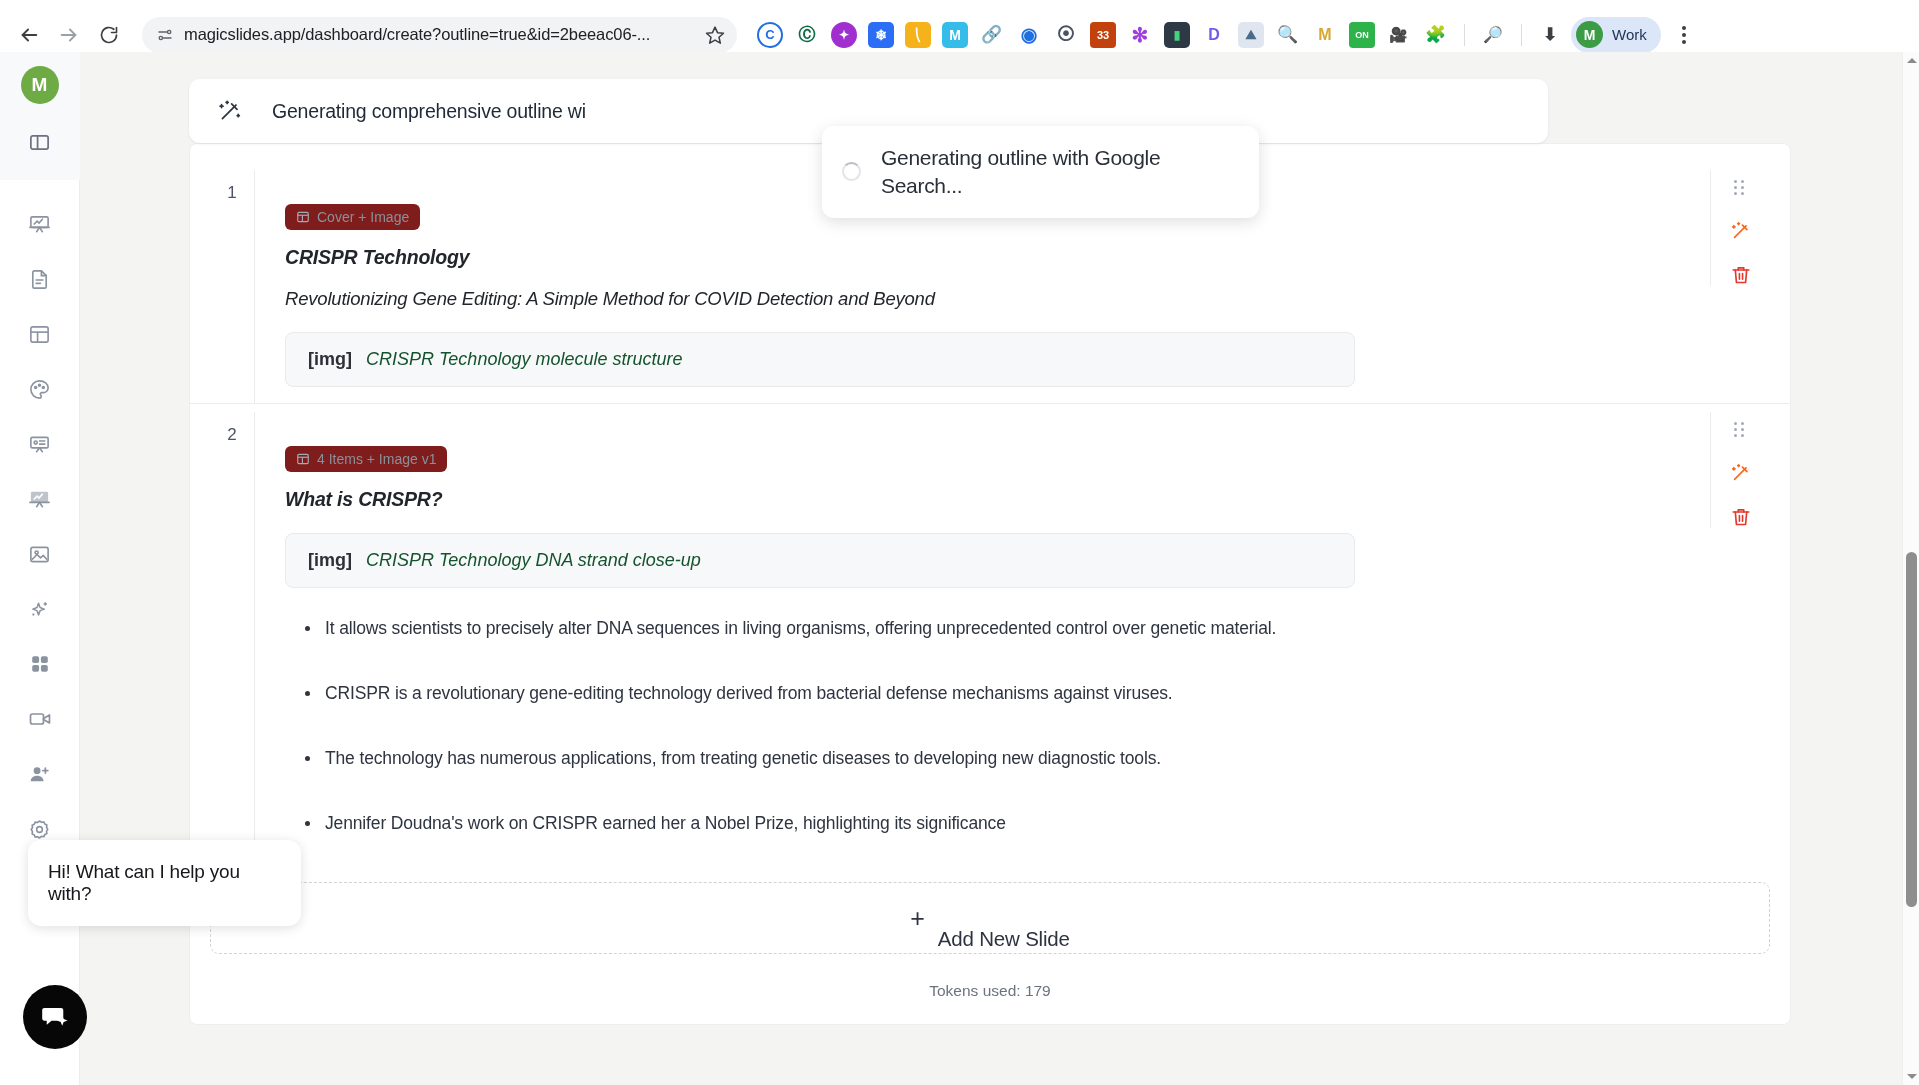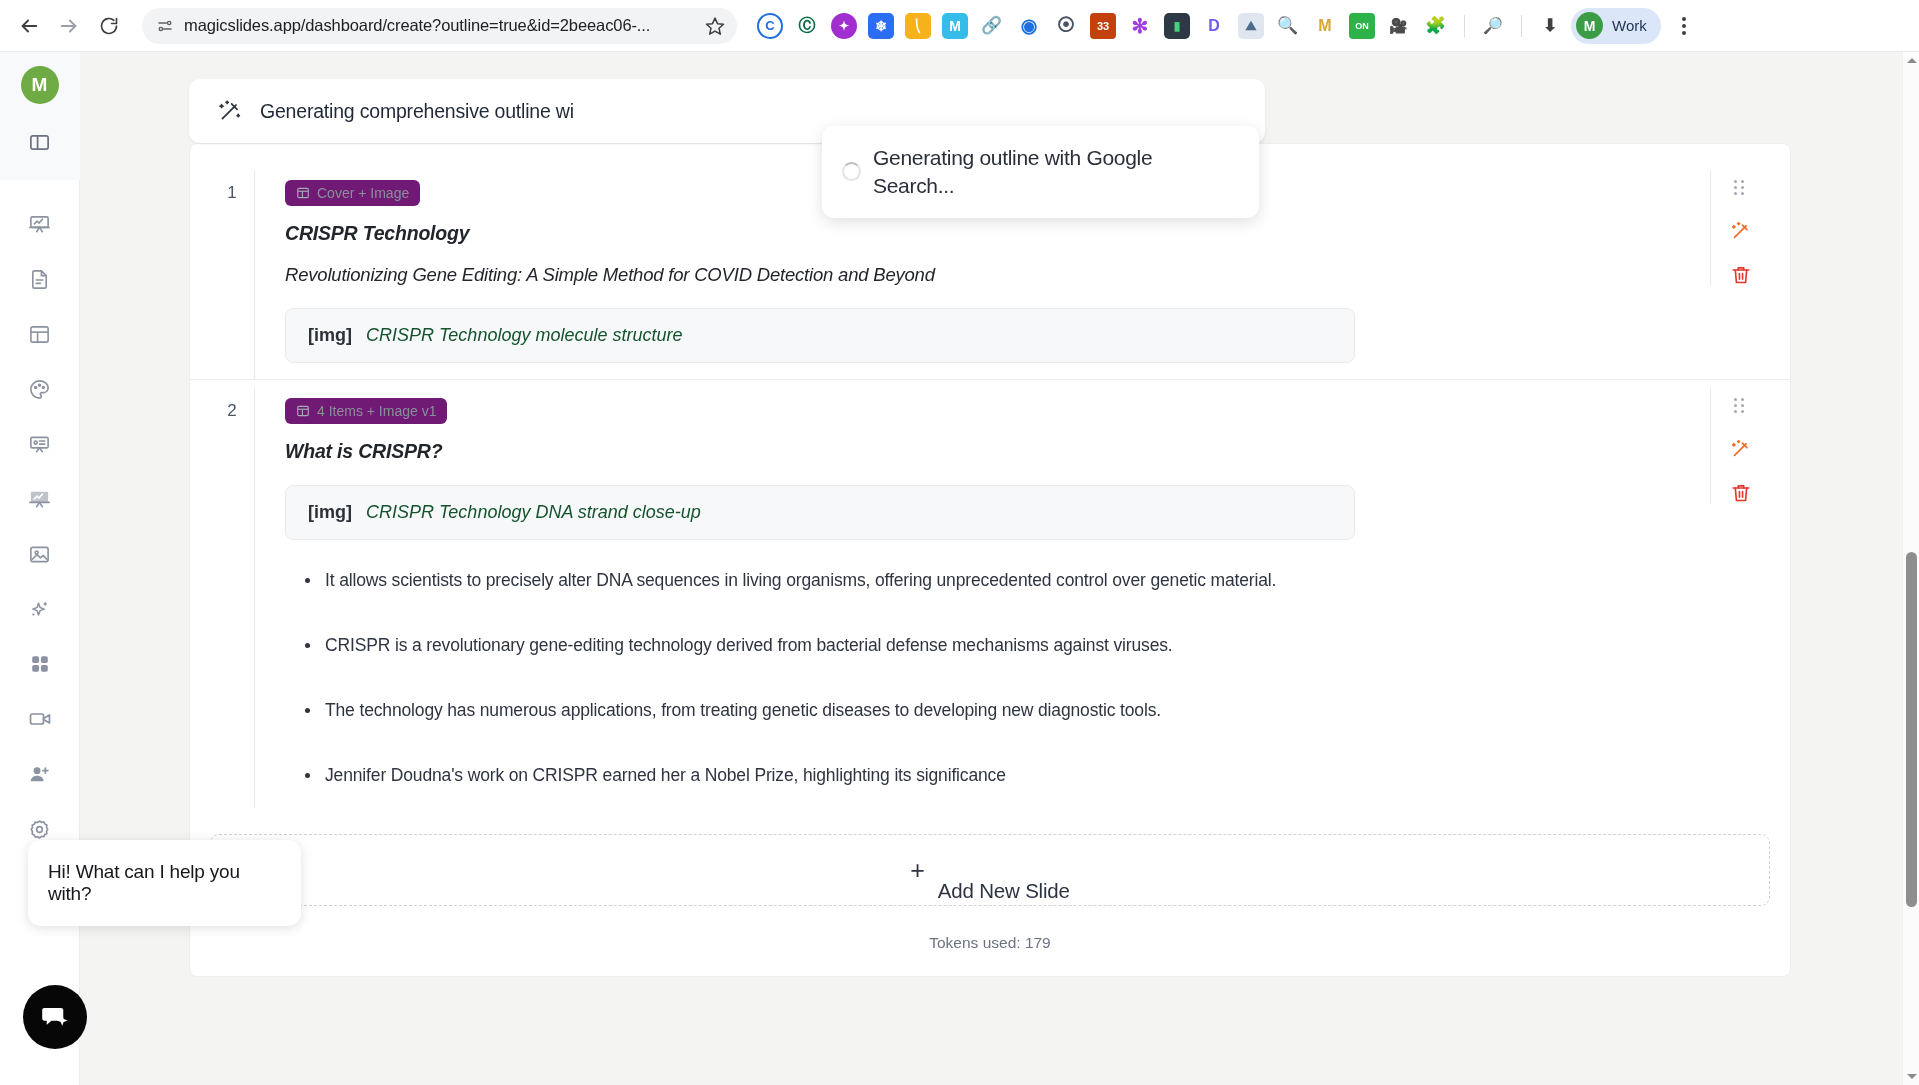--- a/index.html
+++ b/index.html
@@ -5,21 +5,21 @@
   * { box-sizing: border-box; margin: 0; padding: 0; }
   html, body {
     width: 1919px; height: 1085px;
     font-family: "Liberation Sans", sans-serif;
     background: #ffffff;
     overflow: hidden;
   }
 
   
   .browser-bar {
-    position: absolute; top: 0; left: 0; width: 1919px; height: 52px;
+    position: absolute; top: 9px; left: 0; width: 1919px; height: 52px;
     background: #ffffff;
     display: flex; align-items: center; gap: 0;
     border-bottom: 1px solid #e8eaed;
   }
   .nav-btns { display: flex; align-items: center; padding-left: 10px; gap: 2px; }
   .nav-btn {
     width: 38px; height: 38px; border-radius: 50%;
     display: flex; align-items: center; justify-content: center;
     color: #3c4043;
   }
@@ -75,33 +75,33 @@
   }
   .rail-list { display: flex; flex-direction: column; align-items: center;
                gap: 11px; padding-top: 22px; }
 
   
   .content { position: absolute; top: 0; left: 80px; width: 1820px; height: 1033px;
              overflow: hidden; }
   .page { width: 1602px; margin: 0 auto; padding-top: 27px; }
 
   .gen-banner {
-    width: 1076px; margin-left: 0; height: 64px; background: #fff;
+    width: 1359px; margin-left: 0; height: 64px; background: #fff;
     border-radius: 11px; box-shadow: 0 1px 3px rgba(0,0,0,.07);
-    display: flex; align-items: center; gap: 17px; padding: 0 28px;
+    display: flex; align-items: center; gap: 29px; padding: 0 28px;
     position: relative;
   }
   .gen-banner .txt { font-size: 19.5px; color: #1f2937; letter-spacing: -.2px;
                      white-space: nowrap; overflow: hidden; }
 
   .toast {
     position: absolute; left: 742px; top: 74px; width: 437px; min-height: 76px;
     background: #fff; border-radius: 12px;
     box-shadow: 0 4px 16px rgba(0,0,0,.13); z-index: 40;
-    display: flex; align-items: center; gap: 12px; padding: 18px 24px 18px 20px;
+    display: flex; align-items: center; gap: 20px; padding: 18px 24px 18px 20px;
   }
   .spinner { width: 19px; height: 19px; border-radius: 50%;
              border: 2px solid #e2e4e8; border-top-color: #b9bec6; flex: none; }
   .toast-txt { font-size: 21px; color: #2a2f39; line-height: 1.33; letter-spacing: -.3px; }
 
   .outline-title { font-size: 29px; color: #33373d; font-weight: 400;
                    margin: 50px 0 22px 0; letter-spacing: -.2px; }
 
   .outline-card {
     background: #fff; border-radius: 8px; border: 1px solid #eeeeee;
@@ -111,22 +111,22 @@
   .slide-row { display: flex; align-items: flex-start; padding: 8px 0 0; }
   .slide-num { width: 44px; flex: none; font-size: 17px; color: #4b5563;
                text-align: center; padding-top: 13px; }
   .slide-body { flex: 1; border-left: 1px solid #ebebeb; padding: 10px 0 16px 30px; }
   .slide-actions { width: 60px; flex: none; display: flex; flex-direction: column;
                    align-items: center; gap: 22px; padding-top: 10px;
                    border-left: 1px solid #ebebeb; margin-left: 10px; }
 
   .layout-chip {
     display: inline-flex; align-items: center; gap: 7px;
-    background: #701a75; border-radius: 6px; padding: 5px 11px;
-    font-size: 14px; color: #8a9099;
+    background: #7f1d1d; border-radius: 6px; padding: 5px 11px;
+    font-size: 14px; color: #8a9099; margin-top: 24px;
   }
   .slide-heading { font-size: 19.5px; font-weight: 700; color: #22262c;
                    margin: 16px 0 0; letter-spacing: -.2px; font-style: italic; }
   .slide-sub { font-size: 18.5px; font-style: italic; color: #22262c;
                margin: 19px 0 0; letter-spacing: -.2px; }
   .img-field {
     margin-top: 22px; background: #f7f8f9; border: 1px solid #e9eaec;
     border-radius: 8px; padding: 16px 22px; display: flex; align-items: baseline;
     gap: 14px; width: 1070px;
   }

